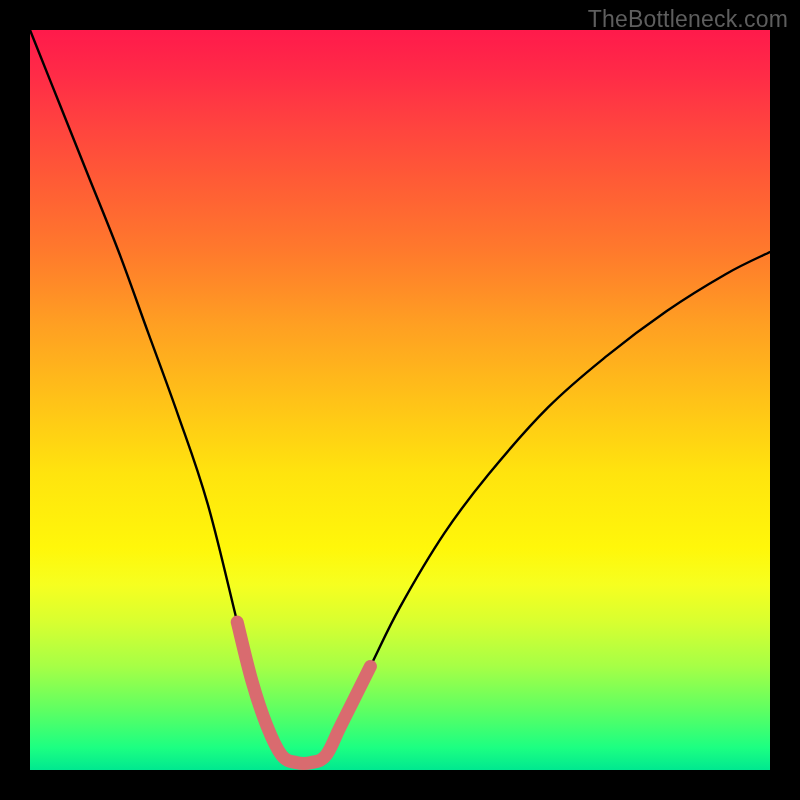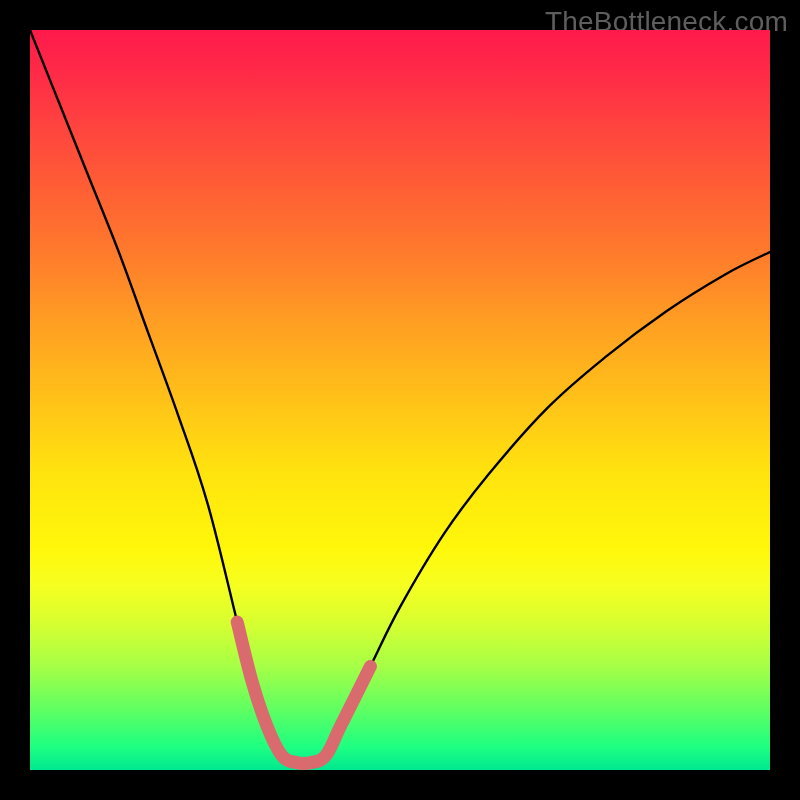--- a/index.html
+++ b/index.html
@@ -43,21 +43,21 @@
       #5dff63 92%,
       #1cff82 97%,
       #00e890 100%
     );
   }
   .watermark {
     position: absolute;
     top: 6px;
     right: 12px;
     color: #5e5e5e;
-    font-size: 28px;
+    font-size: 23px;
     font-weight: 500;
     letter-spacing: 0.2px;
     user-select: none;
   }
   svg.curves {
     position: absolute;
     left: 0;
     top: 0;
     width: 740px;
     height: 740px;

